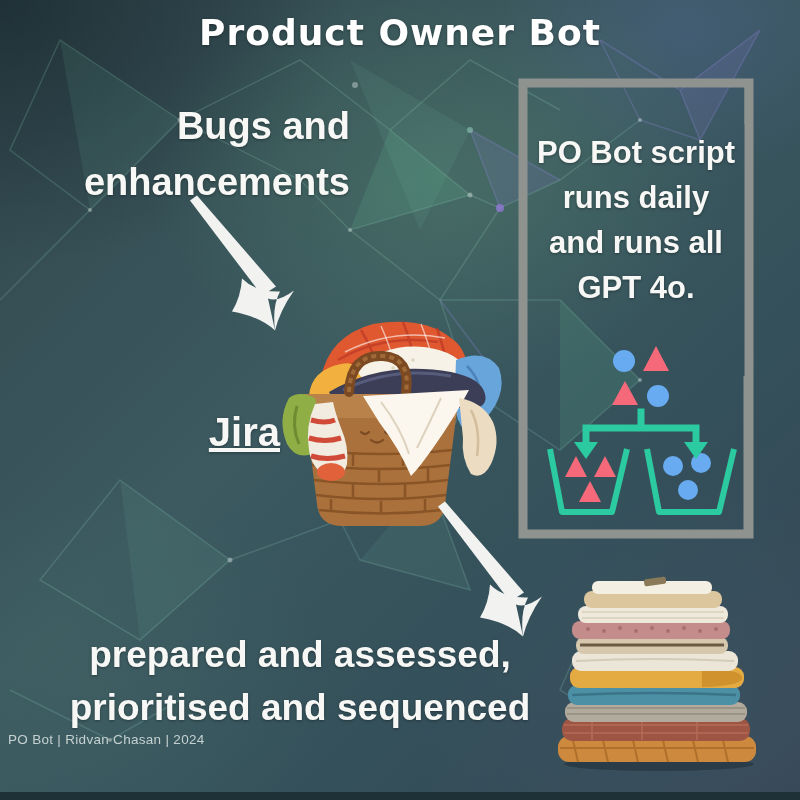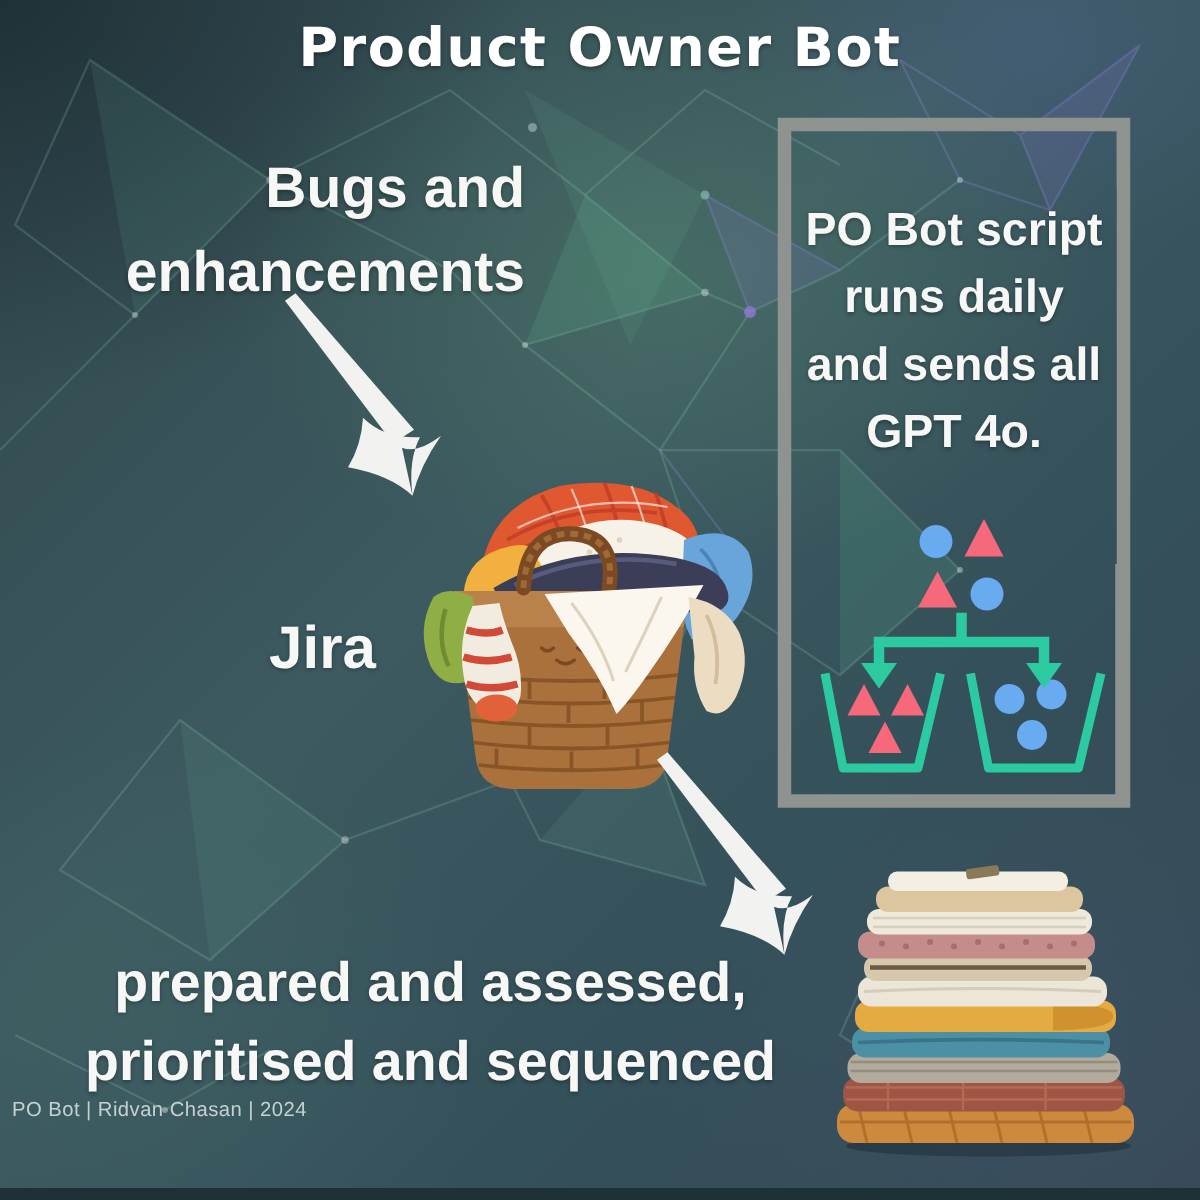--- a/index.html
+++ b/index.html
@@ -16,22 +16,22 @@
   }
   .bg-plexus{position:absolute;left:0;top:0;width:800px;height:800px;}
   .title{
     position:absolute;left:0;top:12px;width:800px;text-align:center;
     color:#ffffff;font-weight:bold;font-size:36px;letter-spacing:1px;
     font-family:"DejaVu Sans", sans-serif;
     text-shadow:0 1px 3px rgba(0,0,0,0.35);
   }
   .label{color:#f7f8f6;font-weight:bold;text-shadow:0 1px 3px rgba(0,0,0,0.35);}
   .input-label{position:absolute;left:10px;top:98px;width:340px;text-align:right;font-size:38px;line-height:56px;}
-  .jira-label{position:absolute;left:150px;top:410px;width:130px;text-align:center;font-size:40px;}
-  .output-label{position:absolute;left:7px;top:628px;width:560px;text-align:center;font-size:37px;line-height:53px;}
+  .jira-label{position:absolute;left:150px;top:410px;width:130px;text-align:right;font-size:40px;text-decoration:underline;}
+  .output-label{position:absolute;left:20px;top:628px;width:560px;text-align:center;font-size:37px;line-height:53px;}
   .panel{position:absolute;left:518px;top:78px;width:236px;height:461px;}
   .panel-frame{position:absolute;left:0;top:0;width:236px;height:461px;}
   .panel-text{position:absolute;left:0;top:52px;width:236px;text-align:center;font-size:31px;line-height:45px;}
   .sorter{position:absolute;left:22px;top:266px;width:202px;height:180px;}
   .arrow{position:absolute;width:135px;height:155px;}
   .arrow-1{left:180px;top:192px;}
   .arrow-2{left:428px;top:498px;}
   .basket{position:absolute;left:253px;top:298px;width:252px;height:238px;}
   .clothes{position:absolute;left:552px;top:572px;width:215px;height:202px;}
   .credit{position:absolute;left:8px;top:732px;font-size:13.5px;color:#c5d1d1;letter-spacing:0.3px;}
@@ -182,21 +182,21 @@
 
   <div class="panel">
     <svg class="panel-frame" viewBox="0 0 236 461">
       <rect x="5" y="5" width="226" height="451" fill="none" stroke="#8e938f" stroke-width="9"></rect>
       <line x1="230" y1="3" x2="230" y2="46" stroke="#8e938f" stroke-width="7"></line>
       <line x1="229" y1="298" x2="229" y2="455" stroke="#8e938f" stroke-width="7"></line>
     </svg>
     <div class="panel-text label">
       <div>PO Bot script</div>
       <div>runs daily</div>
-      <div>and sends all</div>
+      <div>and runs all</div>
       <div>GPT 4o.</div>
     </div>
 
     <svg class="sorter" viewBox="0 0 202 180">
       <g fill="#68abf0">
         <circle cx="84" cy="17" r="11"></circle>
         <circle cx="118" cy="52" r="11"></circle>
         <circle cx="133" cy="122" r="10"></circle>
         <circle cx="161" cy="119" r="10"></circle>
         <circle cx="148" cy="146" r="10"></circle>

